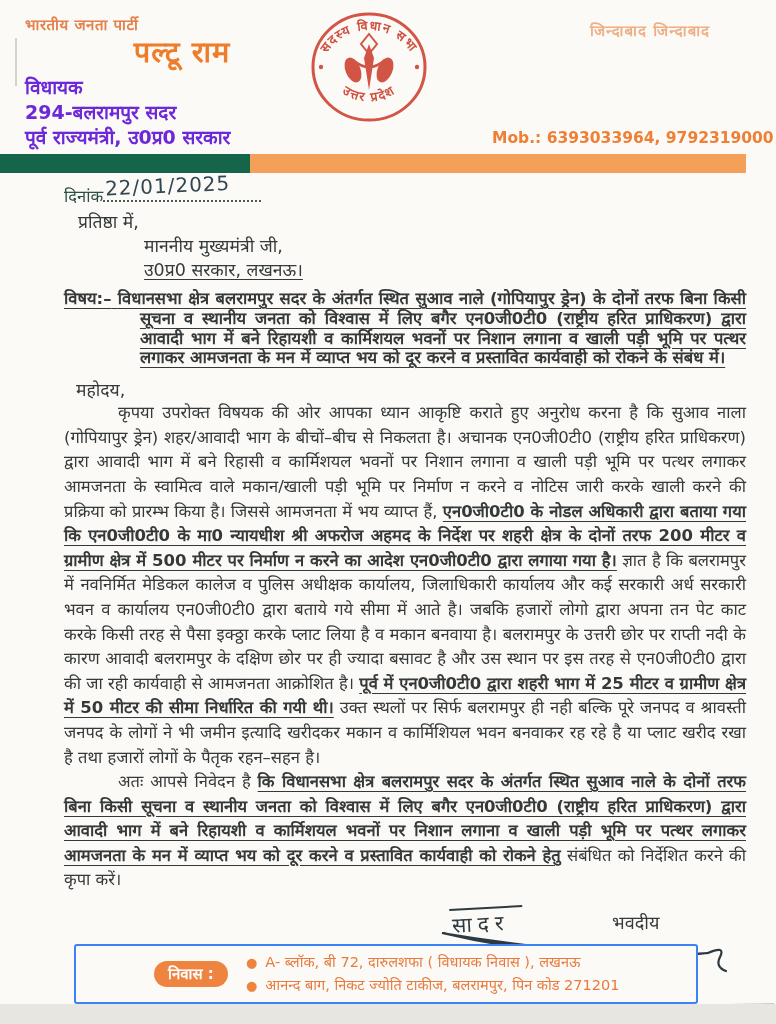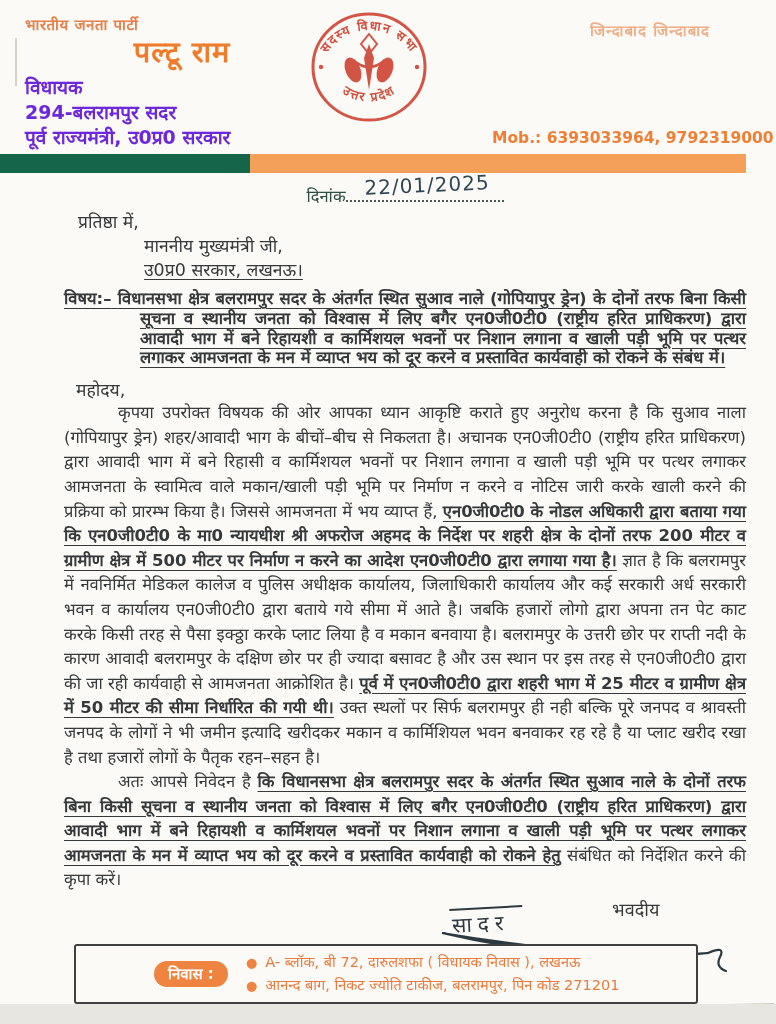--- a/index.html
+++ b/index.html
@@ -19,21 +19,21 @@
   .slogan{position:absolute;left:590px;top:20px;color:#eda273;font-weight:bold;font-size:15px;letter-spacing:1px;opacity:.85;}
   .serial{position:absolute;left:468px;top:52px;display:flex;align-items:baseline;gap:8px;}
   .serial-prefix{color:#b4352a;font-weight:bold;font-size:18px;}
   .serial-number{color:#d8452f;font-size:27px;letter-spacing:3px;font-weight:500;}
   .mobile{position:absolute;left:492px;top:129px;color:#ef7f35;font-weight:bold;font-size:15.5px;}
   .band{position:absolute;left:0;top:154px;height:19px;width:776px;}
   .band-green{position:absolute;left:0;top:0;width:250px;height:19px;background:#15654b;}
   .band-orange{position:absolute;left:250px;top:0;width:496px;height:19px;background:#f4a058;}
   
   .content{position:absolute;left:64px;top:180px;width:682px;}
-  .dateline{text-align:center;height:30px;}
+  .dateline{text-align:left;height:30px;}
   .date-label{color:#2e4f44;font-size:16.5px;font-weight:500;}
   .date-dots{display:inline-block;width:158px;border-bottom:2px dotted #4a5a55;position:relative;height:20px;vertical-align:baseline;}
   .date-hw{position:absolute;left:2px;top:-7px;width:100%;color:#2f4653;font-size:20px;font-weight:500;letter-spacing:1px;transform:rotate(-2.5deg);white-space:nowrap;}
   .recipient{font-size:17.5px;line-height:24px;font-weight:500;}
   .recipient .r1{margin-left:14px;}
   .recipient .r2,.recipient .r3{margin-left:80px;}
   .recipient .r3{text-decoration:underline;text-underline-offset:3px;}
   .subject{
     margin-top:7px;padding-left:76px;text-indent:-76px;text-align:justify;
     font-size:16.5px;line-height:19.8px;font-weight:600;
@@ -42,27 +42,27 @@
   .salutation{margin-top:9px;font-size:17.5px;font-weight:500;margin-left:12px;}
   .para{margin:0;text-indent:54px;text-align:justify;font-size:16.5px;line-height:24.6px;}
   .para .em{font-weight:700;text-decoration:underline;text-underline-offset:3.5px;}
   .para2{text-indent:54px;}
   
   .closing{position:relative;height:112px;margin-top:4px;}
   .regards-hw{
     position:absolute;left:386px;top:10px;color:#2d3a42;font-size:21px;font-weight:500;
     letter-spacing:6px;border-top:2px solid #2d3a42;padding:0 14px 0 2px;transform:rotate(-3deg);
   }
-  .closing-word{position:absolute;left:548px;top:0;font-size:18px;font-weight:500;}
+  .closing-word{position:absolute;left:548px;top:13px;font-size:18px;font-weight:500;}
   .sig-svg{position:absolute;left:372px;top:26px;}
   .signed-name{position:absolute;left:522px;top:62px;font-size:21px;font-weight:bold;color:#2e3335;}
   
   .footer-box{
     position:absolute;left:74px;top:944px;width:620px;height:56px;
-    border:2px solid #404040;border-radius:3px;background:#fbfaf6;
+    border:2px solid #3b82f6;border-radius:3px;background:#fbfaf6;
   }
   .residence-badge{
     position:absolute;left:78px;top:15px;background:#ee8440;color:#fff;
     font-weight:bold;font-size:15px;padding:2px 14px 4px 14px;border-radius:14px;
   }
   .addr-list{position:absolute;left:170px;top:5px;color:#e87a3e;font-size:14.5px;line-height:23px;font-weight:500;}
   .addr .bullet{color:#ee8440;margin-right:8px;font-size:13px;}
   .artifact-hline{position:absolute;left:588px;top:1005px;width:186px;height:1px;background:#cdc7bd;transform:rotate(-1.2deg);}
 </style>
 </head>

